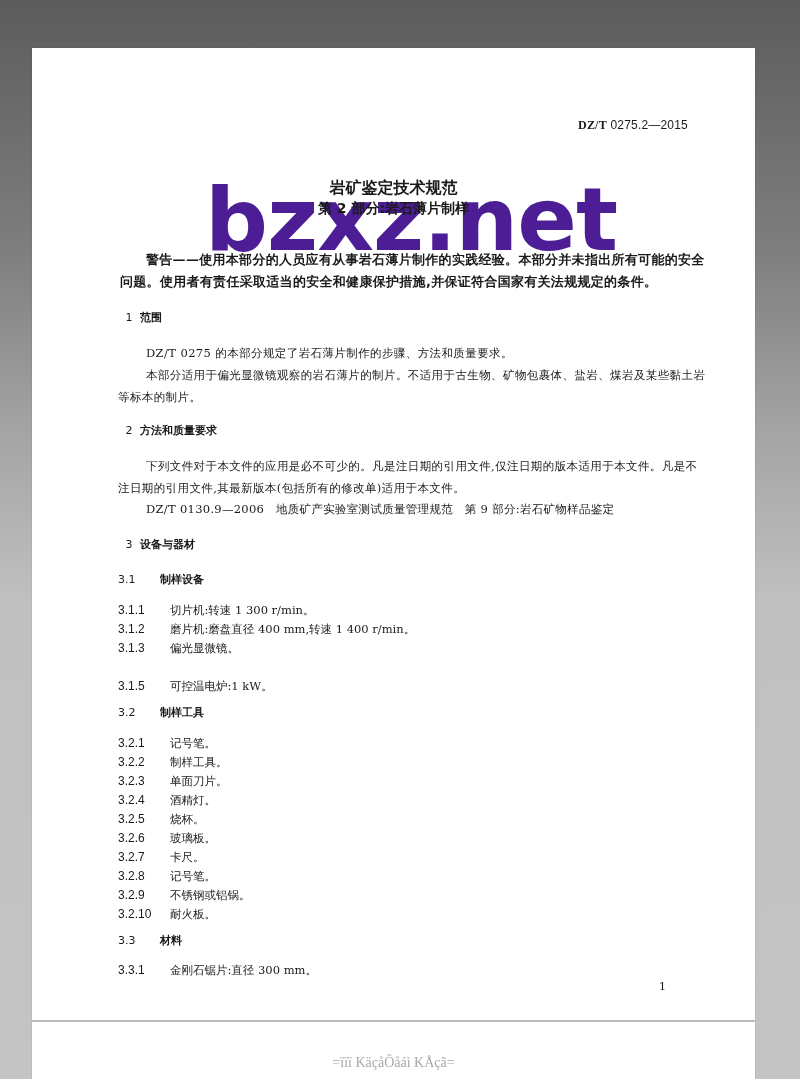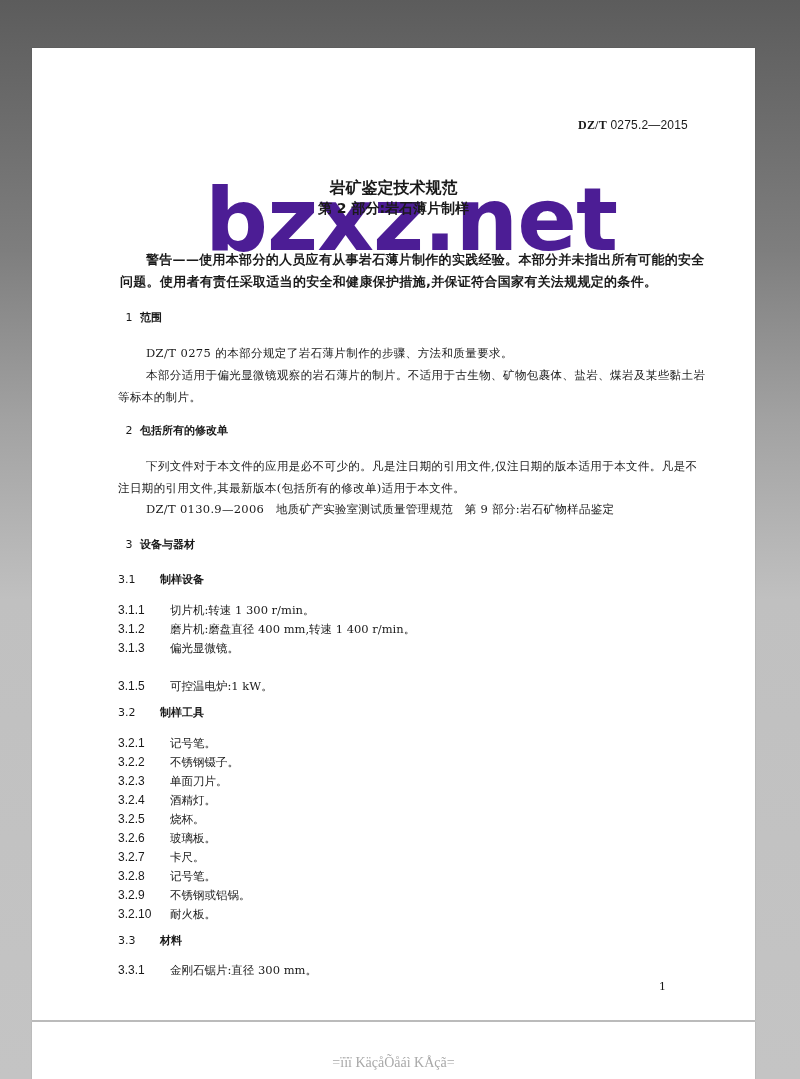--- a/index.html
+++ b/index.html
@@ -48,37 +48,37 @@
 
   <div class="abs title title1">岩矿鉴定技术规范</div>
   <div class="abs title title2">第 2 部分:岩石薄片制样</div>
 
   <div class="abs warn">警告——使用本部分的人员应有从事岩石薄片制作的实践经验。本部分并未指出所有可能的安全问题。使用者有责任采取适当的安全和健康保护措施,并保证符合国家有关法规规定的条件。</div>
 
   <div class="abs h1" style="top:262px"><span class="num">1</span><span>范围</span></div>
   <div class="abs para ind" style="top:294px">DZ/T 0275 的本部分规定了岩石薄片制作的步骤、方法和质量要求。</div>
   <div class="abs para ind" style="top:316px">本部分适用于偏光显微镜观察的岩石薄片的制片。不适用于古生物、矿物包裹体、盐岩、煤岩及某些黏土岩等标本的制片。</div>
 
-  <div class="abs h1" style="top:375px"><span class="num">2</span><span>包括所有的修改单</span></div>
+  <div class="abs h1" style="top:375px"><span class="num">2</span><span>方法和质量要求</span></div>
   <div class="abs para ind" style="top:407px">下列文件对于本文件的应用是必不可少的。凡是注日期的引用文件,仅注日期的版本适用于本文件。凡是不注日期的引用文件,其最新版本(包括所有的修改单)适用于本文件。</div>
   <div class="abs ref" style="top:454px">DZ/T 0130.9—2006　地质矿产实验室测试质量管理规范　第 9 部分:岩石矿物样品鉴定</div>
 
   <div class="abs h1" style="top:489px"><span class="num">3</span><span>设备与器材</span></div>
 
   <div class="abs h2" style="top:524px"><span class="num">3.1</span><span>制样设备</span></div>
 
   <div class="abs item" style="top:555px"><span class="num">3.1.1</span><span>切片机:转速 1 300 r/min。</span></div>
   <div class="abs item" style="top:574px"><span class="num">3.1.2</span><span>磨片机:磨盘直径 400 mm,转速 1 400 r/min。</span></div>
   <div class="abs item" style="top:593px"><span class="num">3.1.3</span><span>偏光显微镜。</span></div>
   <div class="abs item" style="top:631px"><span class="num">3.1.5</span><span>可控温电炉:1 kW。</span></div>
 
   <div class="abs h2" style="top:657px"><span class="num">3.2</span><span>制样工具</span></div>
 
   <div class="abs item" style="top:688px"><span class="num">3.2.1</span><span>记号笔。</span></div>
-  <div class="abs item" style="top:707px"><span class="num">3.2.2</span><span>不锈钢镊子。</span></div>
+  <div class="abs item" style="top:707px"><span class="num">3.2.2</span><span>制样工具。</span></div>
   <div class="abs item" style="top:726px"><span class="num">3.2.3</span><span>单面刀片。</span></div>
   <div class="abs item" style="top:745px"><span class="num">3.2.4</span><span>酒精灯。</span></div>
   <div class="abs item" style="top:764px"><span class="num">3.2.5</span><span>烧杯。</span></div>
   <div class="abs item" style="top:783px"><span class="num">3.2.6</span><span>玻璃板。</span></div>
   <div class="abs item" style="top:802px"><span class="num">3.2.7</span><span>卡尺。</span></div>
   <div class="abs item" style="top:821px"><span class="num">3.2.8</span><span>记号笔。</span></div>
   <div class="abs item" style="top:840px"><span class="num">3.2.9</span><span>不锈钢或铝锅。</span></div>
   <div class="abs item" style="top:859px"><span class="num">3.2.10</span><span>耐火板。</span></div>
 
   <div class="abs h2" style="top:885px"><span class="num">3.3</span><span>材料</span></div>

